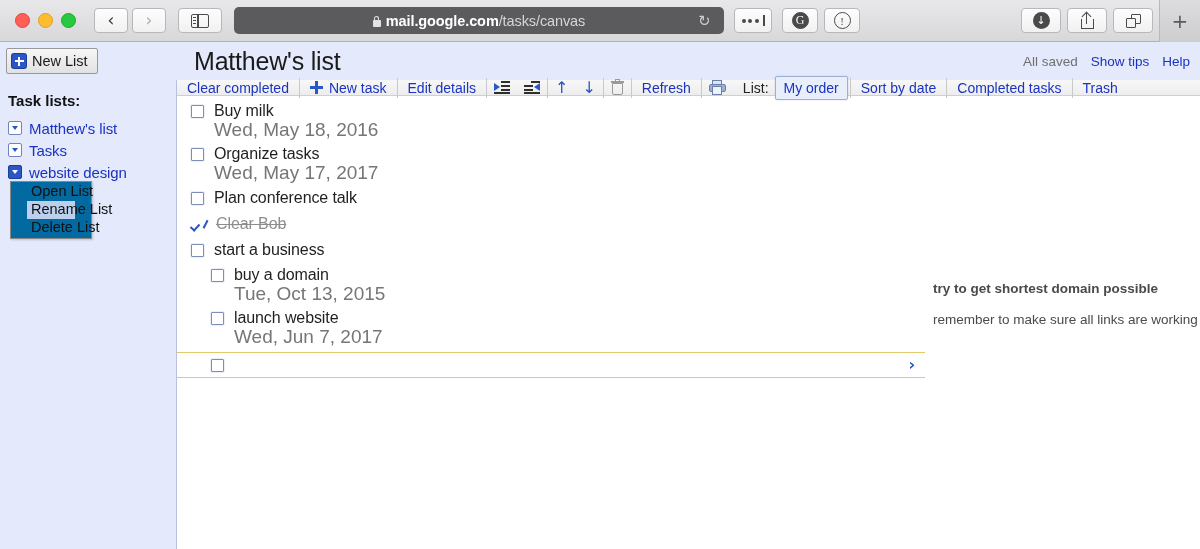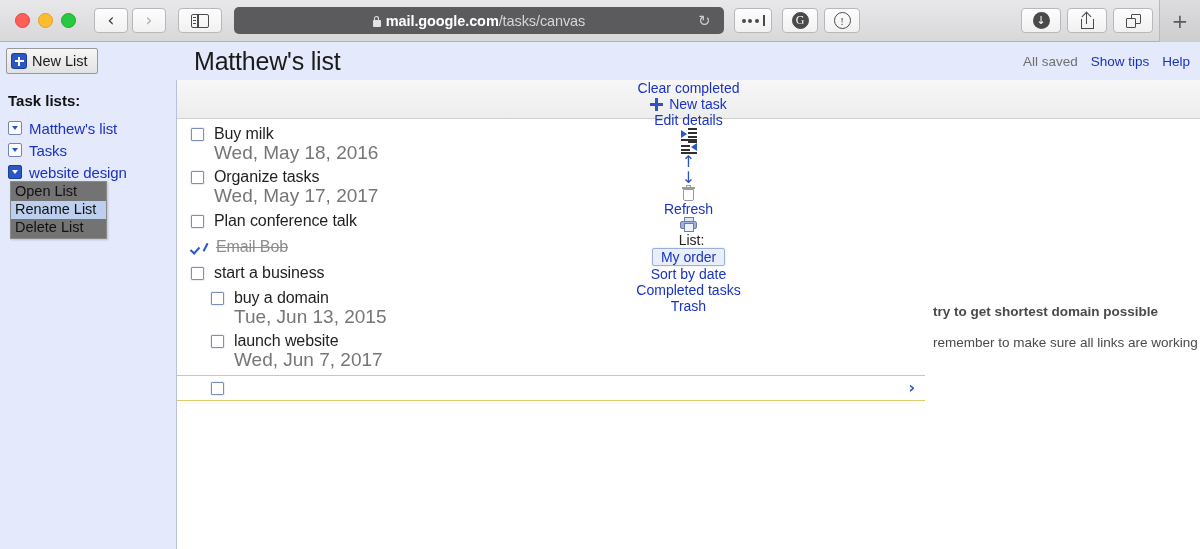--- a/index.html
+++ b/index.html
@@ -237,54 +237,53 @@
     border-right: 3.5px solid transparent;
     border-top: 4px solid #2a56c6;
   }
   .dd-box.active .dd-tri { border-top-color: #ffffff; }
   .list-name { font-size: 15px; color: #1a33c2; letter-spacing: -0.1px; }
 
   .ctx-menu {
     position: absolute;
     left: 10px;
     top: 101px;
-    width: 97px;
-    background: #737373;
+    width: 82px;
+    background: #0369a1;
     border: 1px solid #8a8a8a;
     box-shadow: 1px 1px 2px rgba(0,0,0,0.18);
-    padding: 1px 0;
+    padding: 1px 16px;
     box-sizing: border-box;
   }
   .ctx-item {
     font-size: 14.5px;
     color: #111;
     padding: 0px 4px 1px 4px;
     line-height: 17px;
     white-space: nowrap;
   }
   .ctx-item.sel { background: #bcd0ee; }
 
   .main {
     flex: 1;
     border-left: 1px solid #b9c0dd;
     background: #fff;
     position: relative;
   }
 
   
   .tasks-toolbar {
-    height: 39px;
+    height: 16px;
     background: linear-gradient(to bottom, #f7f7f7, #ededed);
     border-bottom: 1px solid #cfcfcf;
     display: flex;
     align-items: center;
     font-size: 14px;
     color: #1a33c2;
     box-sizing: border-box;
-    flex-direction: column;
   }
   .tb-item {
     padding: 0 10px;
     height: 100%;
     display: flex; align-items: center;
     white-space: nowrap;
     gap: 6px;
   }
   .tb-sep { width: 1px; height: 20px; background: #c9c9c9; }
   .tb-plus {
@@ -629,21 +628,21 @@
               </div>
             </div>
           </div>
         </div>
 
         <div class="task-row">
           <div class="task-left">
             <div class="t-inner">
               <span class="chk-done"></span>
               <div>
-                <div class="t-text done">Email Bob</div>
+                <div class="t-text done">Clear Bob</div>
               </div>
             </div>
           </div>
         </div>
 
         <div class="task-row">
           <div class="task-left">
             <div class="t-inner">
               <span class="chk"></span>
               <div>
@@ -652,21 +651,21 @@
             </div>
           </div>
         </div>
 
         <div class="task-row">
           <div class="task-left">
             <div class="t-inner sub">
               <span class="chk"></span>
               <div>
                 <div class="t-text">buy a domain</div>
-                <div class="t-date">Tue, Jun 13, 2015</div>
+                <div class="t-date">Tue, Oct 13, 2015</div>
               </div>
             </div>
           </div>
           <div class="task-note" style="top:20px;font-weight:bold;">try to get shortest domain possible</div>
         </div>
 
         <div class="task-row">
           <div class="task-left">
             <div class="t-inner sub">
               <span class="chk"></span>

